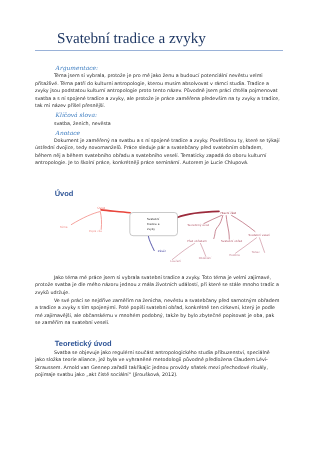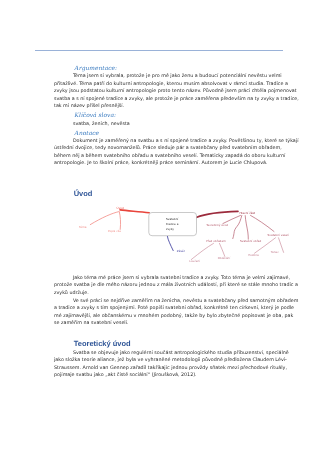--- a/index.html
+++ b/index.html
@@ -1,36 +1,37 @@
 <!DOCTYPE html>
 <html><head>
 <meta charset="utf-8">
 <style>
 html,body{margin:0;padding:0;background:#fff;}
 body{width:320px;height:453px;overflow:hidden;font-family:"DejaVu Serif",serif;-webkit-font-smoothing:antialiased;text-rendering:geometricPrecision;}
 .page{position:relative;width:320px;height:453px;background:#fff;}
 .doc-title{position:absolute;left:57px;top:31px;font-family:"Liberation Serif",serif;font-size:15.1px;color:#1F3864;white-space:nowrap;}
 .title-rule{position:absolute;left:35px;top:50px;width:248px;height:1.4px;background:#9ab2d8;}
-.content{position:absolute;left:54px;top:65.2px;width:245px;}
+.content{position:absolute;left:35px;top:65.2px;width:245px;}
 .sub-head{font-family:"DejaVu Serif",serif;font-style:italic;font-size:5.95px;color:#3C7CC0;margin:2.2px 0 0 0;padding-left:20.6px;line-height:7.45px;}
 .sub-head:first-child{margin-top:0;}
 .sub-head{margin-top:1.6px;}
 .para{font-family:"DejaVu Sans",sans-serif;font-size:4.8px;line-height:7.45px;color:#2b2b2b;text-align:left;text-indent:18.9px;margin:0.8px 0 0 0;}
 .diagram{position:relative;margin:0 0 0 0;height:75px;width:245px;overflow:visible;}
 .dl text{font-family:"DejaVu Sans",sans-serif;font-size:2.8px;}
 .boxtxt{font-size:2.9px;}
 .diagram svg{position:absolute;left:16.8px;top:2.3px;}
 .diagram svg{display:block;}
 .h1.h1b{margin-top:10px;}
 .h1{font-family:"Liberation Sans",sans-serif;font-size:7.5px;font-weight:bold;color:#2F5597;margin:20px 0 0 0;padding-left:19.7px;line-height:11.2px;}
 </style>
 </head>
 <body>
 
 <div class="page">
+  <div class="doc-title">Svatební tradice a zvyky</div>
   <div class="title-rule"></div>
   <div class="content">
     <div class="sub-head">Argumentace:</div>
     <p class="para">Téma jsem si vybrala, protože je pro mě jako ženu a budoucí potenciální nevěstu velmi přitažlivé. Téma patří do kulturní antropologie, kterou musím absolvovat v rámci studia. Tradice a zvyky jsou podstatou kulturní antropologie proto tento název. Původně jsem práci chtěla pojmenovat svatba a s ní spojené tradice a zvyky, ale protože je práce zaměřena především na ty zvyky a tradice, tak mi název přišel přesnější.</p>
     <div class="sub-head">Klíčová slova:</div>
     <p class="para">svatba, ženich, nevěsta</p>
     <div class="sub-head">Anotace</div>
     <p class="para">Dokument je zaměřený na svatbu a s ní spojené tradice a zvyky. Povětšinou ty, které se týkají ústřední dvojice, tedy novomanželů. Práce sleduje pár a svatebčany před svatebním obřadem, během něj a během svatebního obřadu a svatebního veselí. Tematicky zapadá do oboru kulturní antropologie. Je to školní práce, konkrétněji práce seminární. Autorem je Lucie Chlupová.</p>
     <div class="h1">Úvod</div>
     <div class="diagram">

